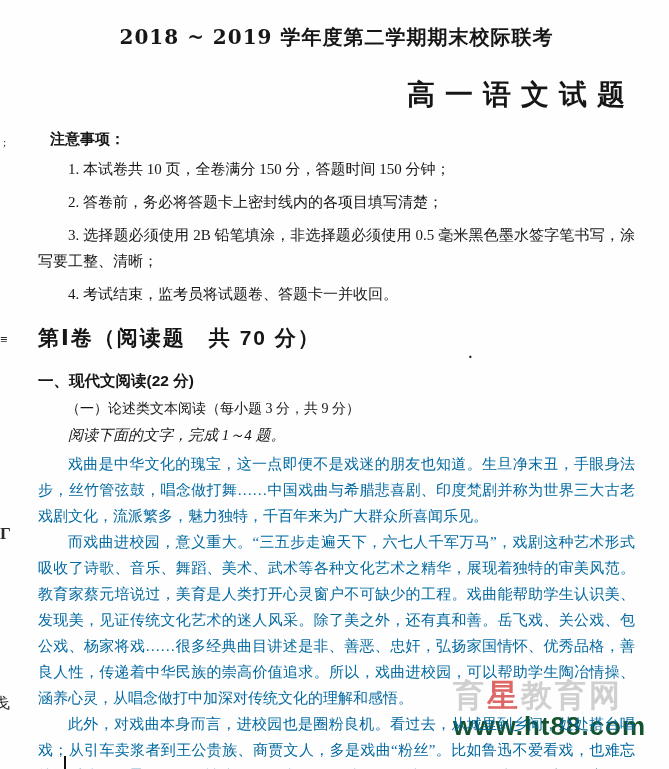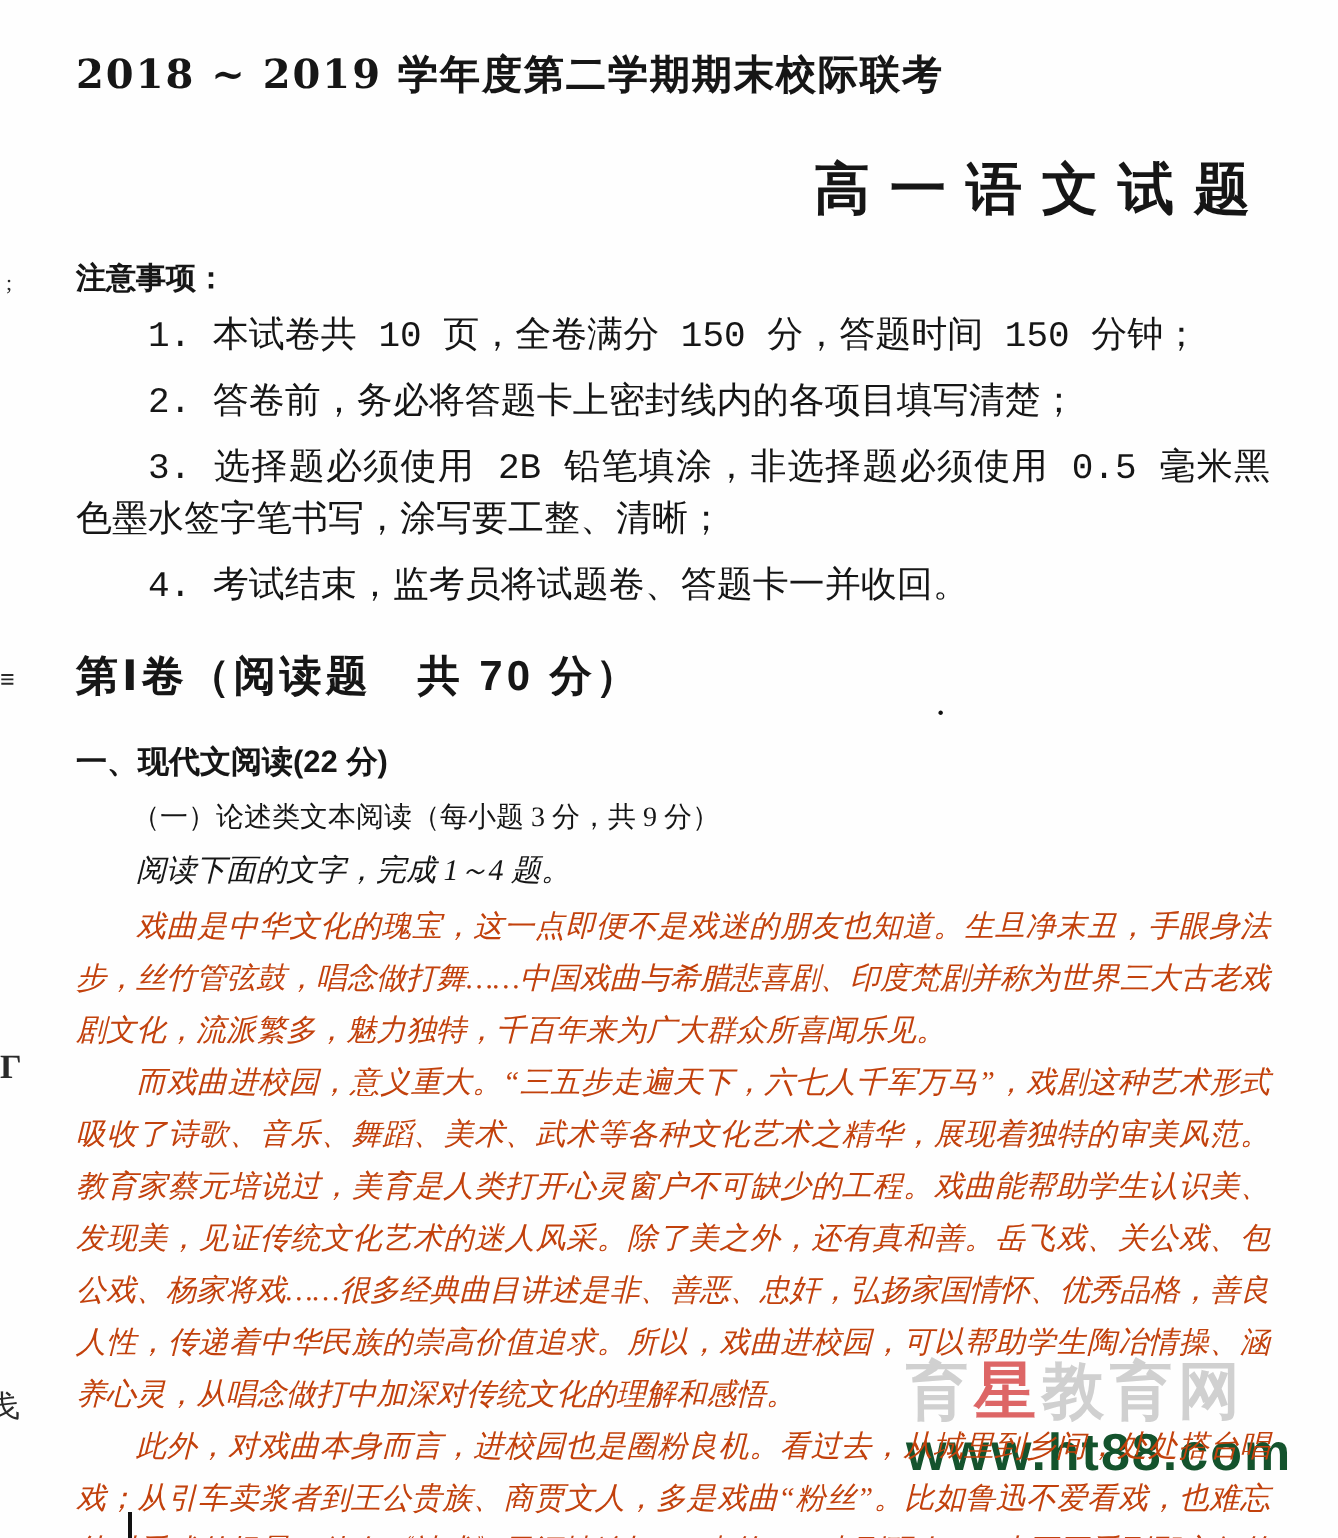--- a/index.html
+++ b/index.html
@@ -8,54 +8,53 @@
     font-family:"Liberation Serif","DejaVu Serif",serif;
     color:#161616;
   }
   .page{
     position:relative;width:669px;height:769px;overflow:hidden;background:#fefefe;
   }
   .content{
     position:relative;z-index:2;padding:14px 34px 0 38px;
   }
   .session-title{
-    font-size:20px;font-weight:600;letter-spacing:1px;
+    text-align:center;font-size:20px;font-weight:600;letter-spacing:1px;
     margin:10px 0 0 0;font-family:"DejaVu Serif",serif;
   }
   .exam-title{
     text-align:right;font-size:28px;font-weight:bold;letter-spacing:10px;
     margin:25px 0 0 0;font-family:"Liberation Sans","DejaVu Sans",sans-serif;
   }
   .notice-heading{
-    margin:16px 0 0 0;font-size:15px;font-weight:bold;
+    margin:16px 0 0 12px;font-size:15px;font-weight:bold;
     font-family:"Liberation Sans","DejaVu Sans",sans-serif;
   }
   .notice-item{
-    margin:7px 0 0 0;font-size:18px;line-height:26px;text-indent:2em;
+    margin:7px 0 0 0;font-size:15px;line-height:26px;text-indent:2em;
     text-align:justify;
-    font-family:Liberation Mono, monospace;
   }
   .section-heading{
     margin:17px 0 0 0;text-align:left;font-size:21px;font-weight:bold;
     font-family:"Liberation Sans","DejaVu Sans",sans-serif;letter-spacing:2px;
   }
   .part-heading{
     margin:19px 0 0 0;font-size:15.5px;font-weight:bold;
     font-family:"Liberation Sans","DejaVu Sans",sans-serif;
   }
   .subsection-heading{
     margin:8px 0 0 0;font-size:14px;text-indent:2em;position:relative;
   }
   .reading-instruction{
     margin:8px 0 0 0;font-size:15px;text-indent:2em;font-style:italic;
   }
   .passage{margin-top:6px;}
   .body-paragraph{
     margin:0;font-size:15px;line-height:26px;text-indent:2em;
-    text-align:justify;font-style:italic;color:#c2410c;
+    text-align:justify;color:#0369a1;
   }
   .stray-dot{
     position:absolute;left:468px;top:350px;z-index:2;font-weight:bold;
     font-size:14px;color:#111;font-style:normal;
   }
   
   .watermark{
     position:absolute;left:453px;top:680px;z-index:1;
     font-family:"Liberation Sans","DejaVu Sans",sans-serif;line-height:1;
     user-select:none;

